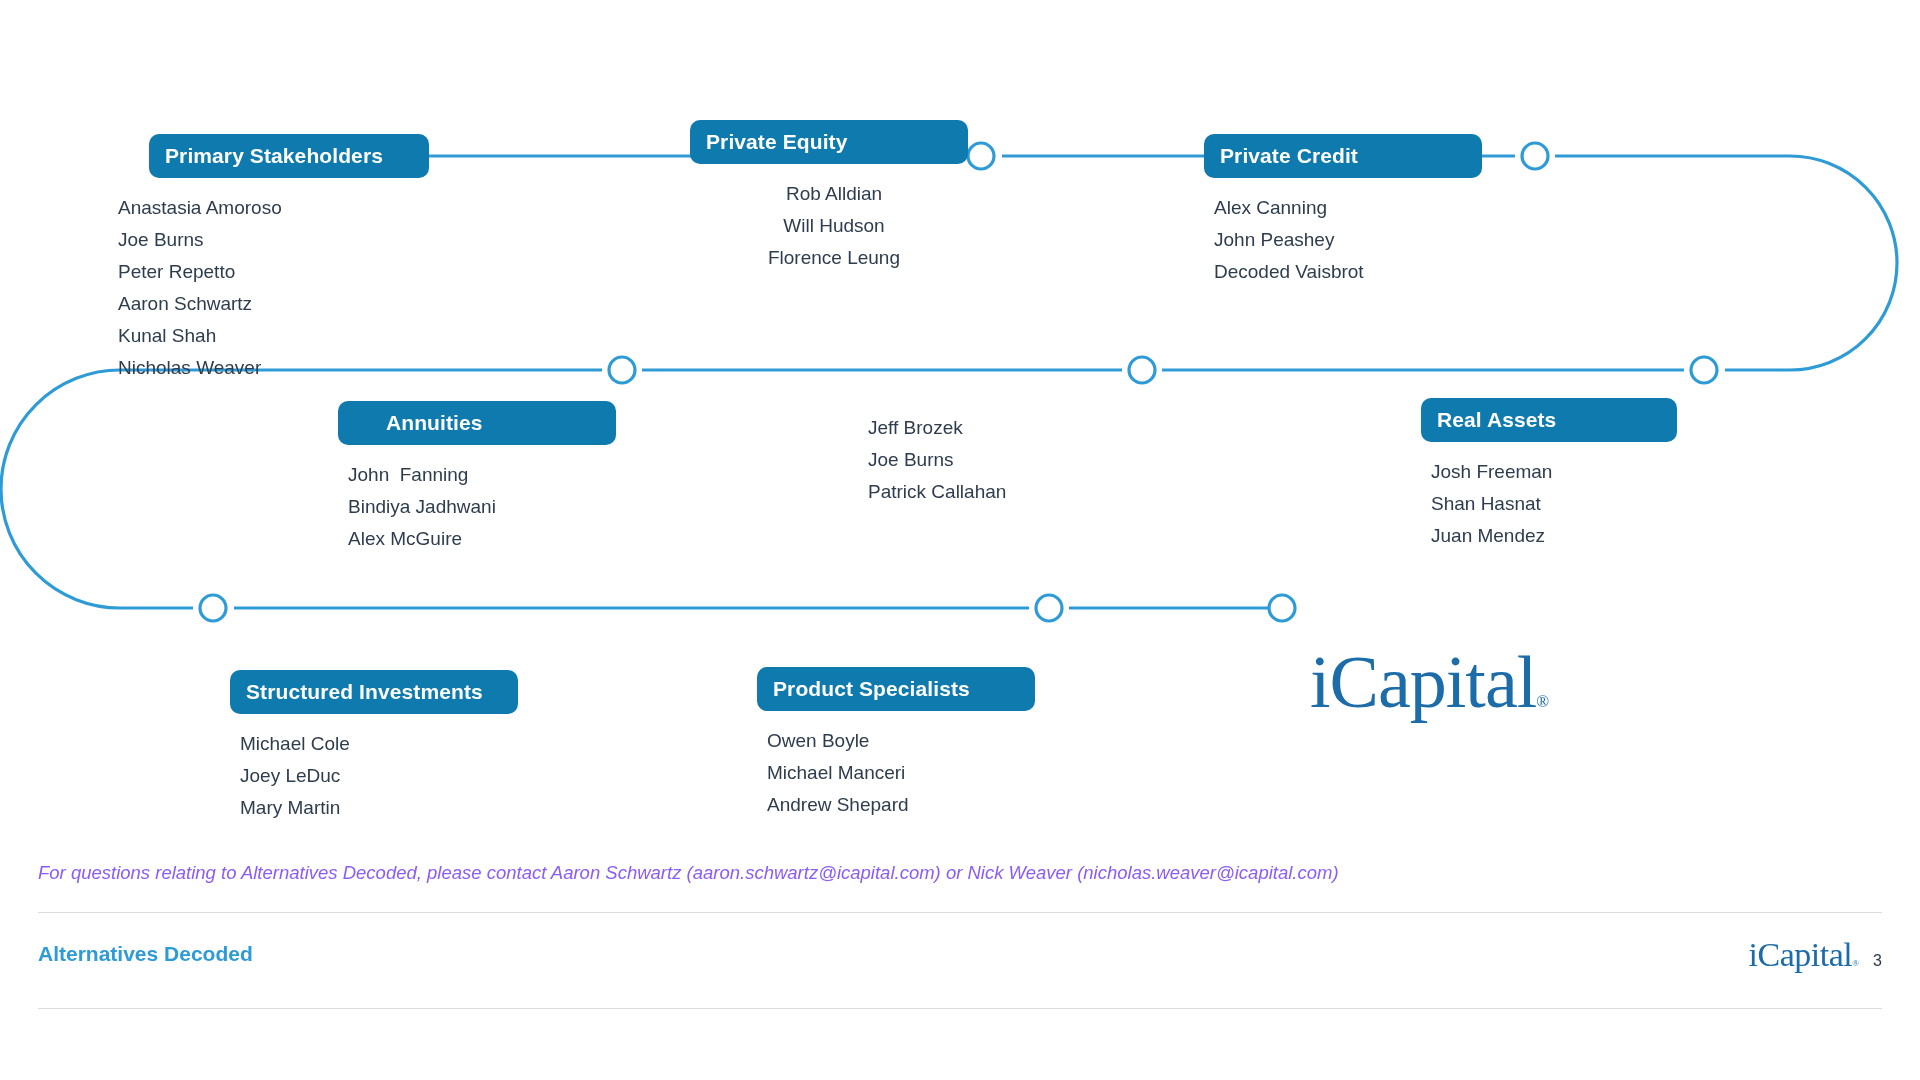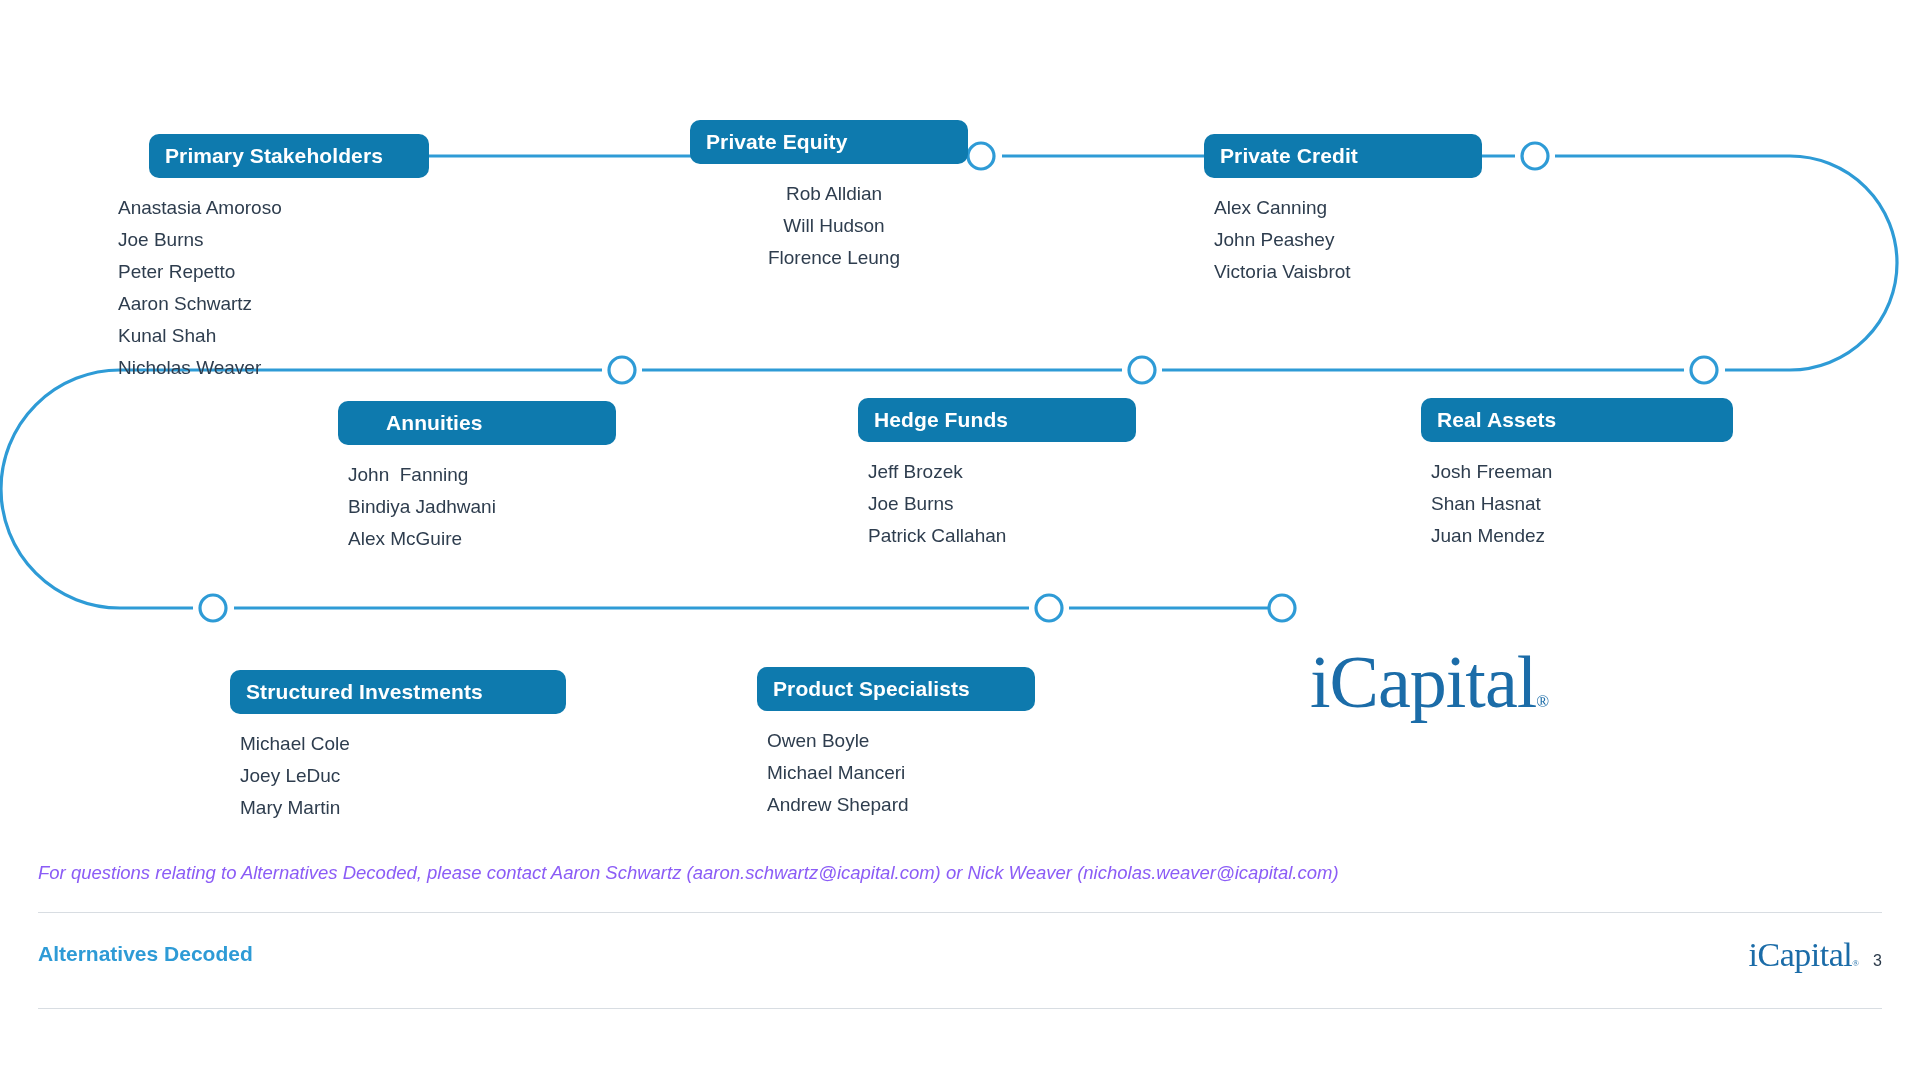--- a/index.html
+++ b/index.html
@@ -67,24 +67,24 @@
   #node-private-credit { left: 1204px; top: 134px; }
   #node-private-credit .node-box { width: 278px; }
 
   #node-annuities { left: 338px; top: 401px; }
   #node-annuities .node-box { width: 278px; padding-left: 48px; }
 
   #node-hedge-funds { left: 858px; top: 398px; }
   #node-hedge-funds .node-box { width: 278px; }
 
   #node-real-assets { left: 1421px; top: 398px; }
-  #node-real-assets .node-box { width: 312px; }
+  #node-real-assets .node-box { width: 256px; }
 
   #node-structured-investments { left: 230px; top: 670px; }
-  #node-structured-investments .node-box { width: 336px; }
+  #node-structured-investments .node-box { width: 288px; }
 
   #node-product-specialists { left: 757px; top: 667px; }
   #node-product-specialists .node-box { width: 278px; }
 
   
   #icapital-logo-main {
     position: absolute;
     left: 1310px;
     top: 645px;
     font-family: "Liberation Serif", serif;
@@ -221,39 +221,36 @@
   </div>
 </div>
 
 <div class="node" id="node-private-credit">
   <div class="node-box">
     <span class="node-title">Private Credit</span>
   </div>
   <div class="node-list">
     <div>Alex Canning</div>
     <div>John Peashey</div>
-    <div>Victoria Vaisbrot</div>
+    <div>Decoded Vaisbrot</div>
   </div>
 </div>
 
 <div class="node" id="node-annuities">
   <div class="node-box">
     <span class="node-title">Annuities</span>
   </div>
   <div class="node-list">
     <div>John  Fanning</div>
     <div>Bindiya Jadhwani</div>
     <div>Alex McGuire</div>
   </div>
 </div>
 
 <div class="node" id="node-hedge-funds">
-  <div class="node-box">
-    <span class="node-title">Hedge Funds</span>
-  </div>
   <div class="node-list">
     <div>Jeff Brozek</div>
     <div>Joe Burns</div>
     <div>Patrick Callahan</div>
   </div>
 </div>
 
 <div class="node" id="node-real-assets">
   <div class="node-box">
     <span class="node-title">Real Assets</span>

